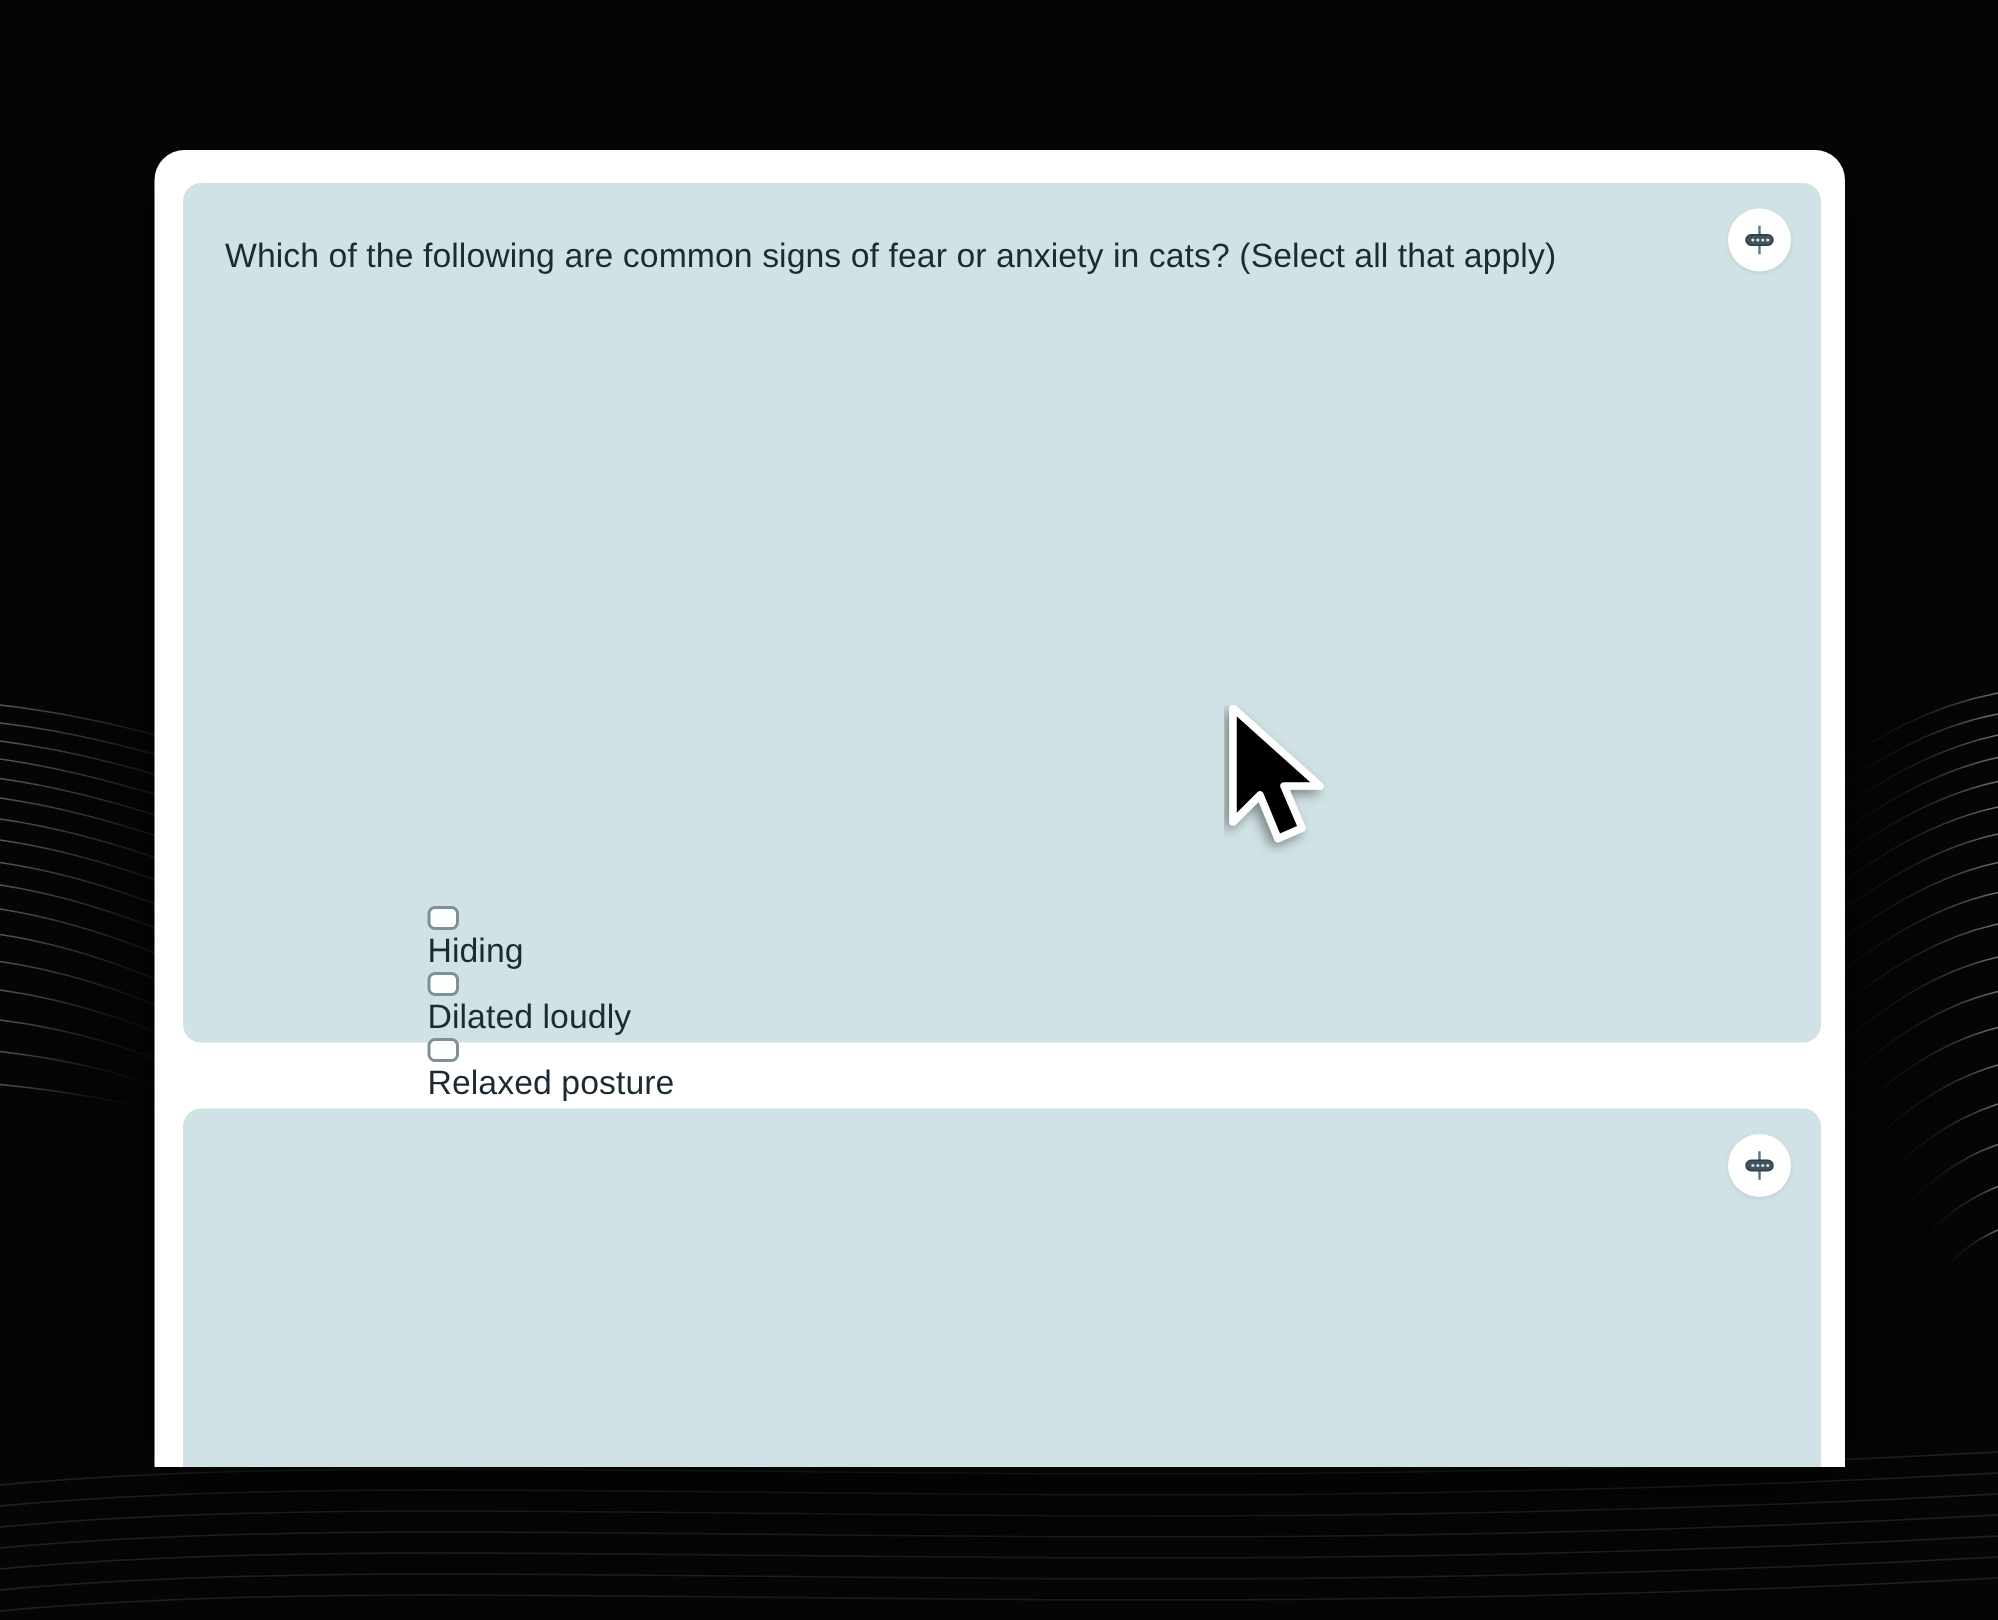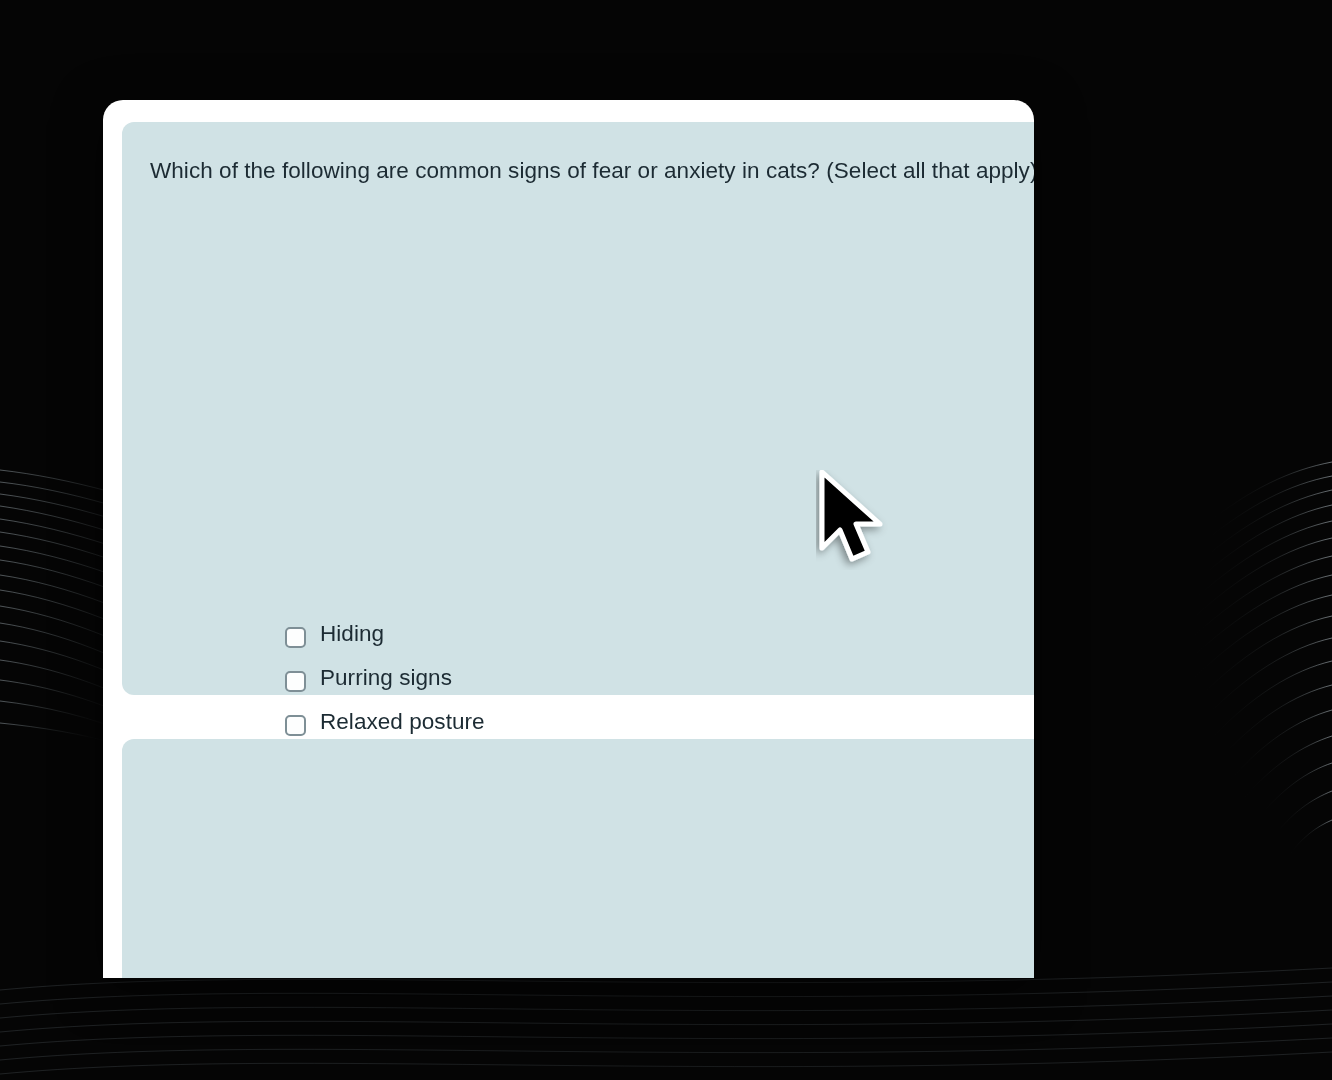--- a/index.html
+++ b/index.html
@@ -27,21 +27,21 @@
     width: 1332px;
     height: 1080px;
     display: block;
   }
 
   
   #window-panel {
     position: absolute;
     left: 103px;
     top: 100px;
-    width: 931px;
+    width: 1127px;
     height: 878px;
     background: #ffffff;
     border-radius: 20px 20px 0 0;
     box-shadow: 0 10px 48px rgba(0,0,0,0.55);
     overflow: hidden;
     padding: 22px 18px 0 19px;
   }
 
   
   .question-card {
@@ -90,23 +90,24 @@
   .options-list {
     position: absolute;
     left: 163px;
     top: 482px;
     margin: 0;
     padding: 0;
     list-style: none;
   }
   .option-row {
     display: flex;
-    align-items: flex-end;
+    align-items: flex-start;
     height: 44px;
     cursor: pointer;
+    flex-direction: column;
   }
   .option-checkbox {
     width: 21px;
     height: 21px;
     min-width: 21px;
     border: 2px solid #7e8f96;
     border-radius: 5px;
     background: #fdfefe;
     margin-right: 14px;
     display: inline-block;
@@ -222,21 +223,21 @@
       </svg>
     </button>
 
     <ul class="options-list">
       <li class="option-row">
         <span class="option-checkbox"></span>
         <span class="option-label">Hiding</span>
       </li>
       <li class="option-row">
         <span class="option-checkbox"></span>
-        <span class="option-label">Purring signs</span>
+        <span class="option-label">Dilated loudly</span>
       </li>
       <li class="option-row">
         <span class="option-checkbox"></span>
         <span class="option-label">Relaxed posture</span>
       </li>
     </ul>
   </section>
 
   <section class="question-card" id="question-card-2">
 

